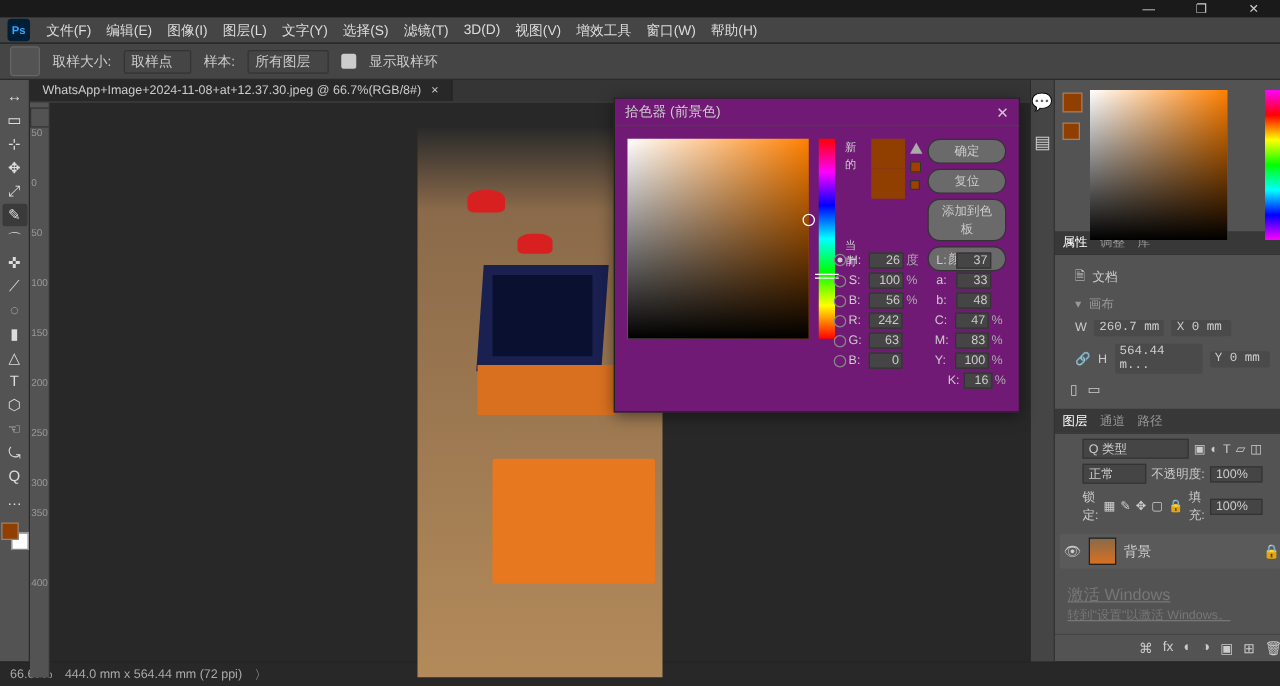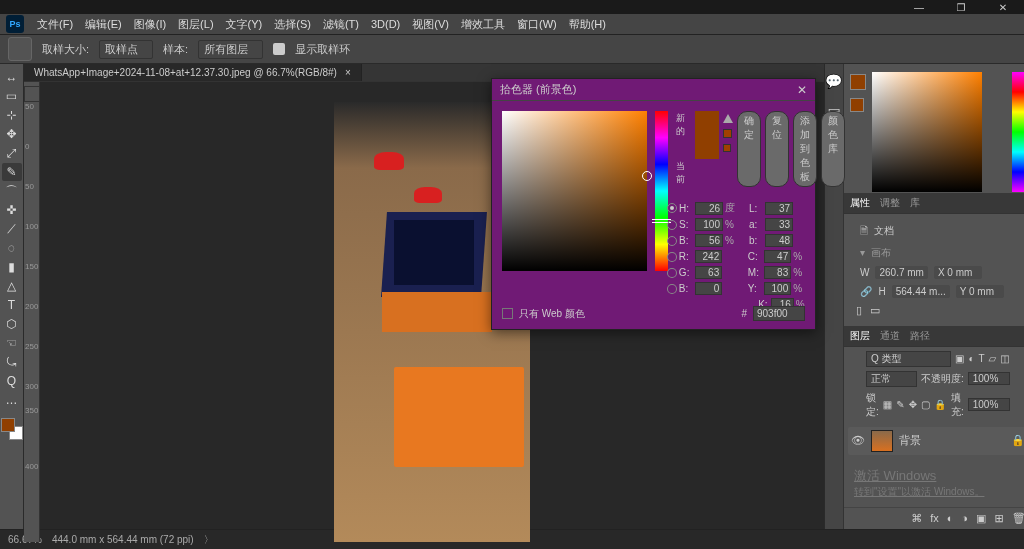--- a/index.html
+++ b/index.html
@@ -63,21 +63,21 @@
   .panel-tabs span { color: #999; }
   
   .color-panel { height: 140px; padding: 8px; position: relative; }
   .cp-sv { position: absolute; left: 28px; top: 8px; width: 110px; height: 120px; background: linear-gradient(to top, #000, transparent), linear-gradient(to right, #fff, #ff8000); }
   .cp-hue { position: absolute; right: 8px; top: 8px; width: 12px; height: 120px; background: linear-gradient(to bottom, #f0f, #f00, #ff0, #0f0, #0ff, #00f, #f0f); }
   .cp-sw1 { position: absolute; left: 6px; top: 10px; width: 16px; height: 16px; background: #903f00; border: 1px solid #888; }
   .cp-sw2 { position: absolute; left: 6px; top: 34px; width: 14px; height: 14px; background: #903f00; border: 1px solid #888; }
   
   .props-panel { border-top: 1px solid #333; padding: 6px; font-size: 10px; }
   .prop-row { display: flex; align-items: center; gap: 6px; padding: 3px 10px; }
-  .prop-field { background: #4a4a4a; padding: 1px 4px; border-radius: 2px; font-size: 10px; min-width: 48px; }
+  .prop-field { background: #4a4a4a; padding: 1px 4px; border-radius: 2px; font-size: 10px; min-width: 48px; font-family: Liberation Mono, monospace; }
   
   .layers-panel { flex: 1; border-top: 1px solid #333; display: flex; flex-direction: column; }
   .layer-controls { padding: 4px 22px; font-size: 10px; display: flex; flex-direction: column; gap: 4px; }
   .lc-row { display: flex; align-items: center; gap: 4px; }
   .lc-dd { background: #454545; border: 1px solid #333; padding: 0 4px; font-size: 10px; flex: 1; }
   .layer-list { flex: 1; padding: 4px; }
   .layer-item { display: flex; align-items: center; gap: 6px; background: #5a5a5a; padding: 3px; border-radius: 2px; }
   .eye { width: 14px; text-align: center; }
   .layer-thumb { width: 22px; height: 22px; background: linear-gradient(#8a6a4a,#d87020); border: 1px solid #222; }
   .watermark { color: #777; font-size: 13px; padding: 8px 10px; text-decoration: underline; }
@@ -94,21 +94,21 @@
   .sv-cursor { position: absolute; right: 0; top: 65px; width: 10px; height: 10px; border: 1px solid #fff; border-radius: 50%; transform: translate(50%,-50%); }
   .hue-strip { width: 14px; height: 160px; background: linear-gradient(to bottom, #f00, #f0f, #00f, #0ff, #0f0, #ff0, #f00); position: relative; }
   .hue-ptr { position: absolute; left: -3px; right: -3px; top: 108px; height: 4px; border-top: 1px solid #fff; border-bottom: 1px solid #fff; }
   
   .picker-right { flex: 1; font-size: 10px; }
   .new-cur { display: flex; gap: 4px; margin-bottom: 6px; }
   .new-cur-swatches { width: 30px; height: 48px; }
   .ncs-new { height: 24px; background: #903f00; }
   .ncs-cur { height: 24px; background: #903f00; }
   .nc-labels { display: flex; flex-direction: column; justify-content: space-between; font-size: 9px; color: #ccc; padding: 1px 0; }
-  .picker-btns { display: flex; flex-direction: row; gap: 4px; }
+  .picker-btns { display: flex; flex-direction: column; gap: 4px; }
   .pbtn { background: #6a6a6a; border: 1px solid #333; border-radius: 10px; padding: 2px 6px; font-size: 10px; text-align: center; }
   
   .val-grid { position: absolute; top: 100px; left: 175px; right: 10px; font-size: 10px; }
   .vrow { display: flex; align-items: center; gap: 2px; margin-bottom: 3px; }
   .vrad { width: 10px; height: 10px; border: 1px solid #888; border-radius: 50%; display: inline-block; }
   .vrad.sel::after { content: ""; display: block; width: 4px; height: 4px; background: #ccc; border-radius: 50%; margin: 2px; }
   .vlabel { width: 14px; }
   .vinput { width: 28px; background: #454545; border: 1px solid #333; padding: 0 2px; text-align: right; }
   .vunit { width: 12px; color: #aaa; }
   .vspace { width: 8px; }
@@ -431,19 +431,13 @@
           <span class="vunit">%</span>
       </div>
       <div class="vrow">
         <span style="width:116px"></span>
         <span class="vlabel">K:</span>
           <span class="vinput">16</span>
           <span class="vunit">%</span>
       </div>
     </div>
   </div>
-  <div class="picker-bottom">
-    <span class="webcheck"></span>
-    <span>只有 Web 颜色</span>
-    <span style="margin-left:auto" class="hex-hash">#</span>
-    <span class="hex-input">903f00</span>
-  </div>
 </div>
 
 </body></html>

